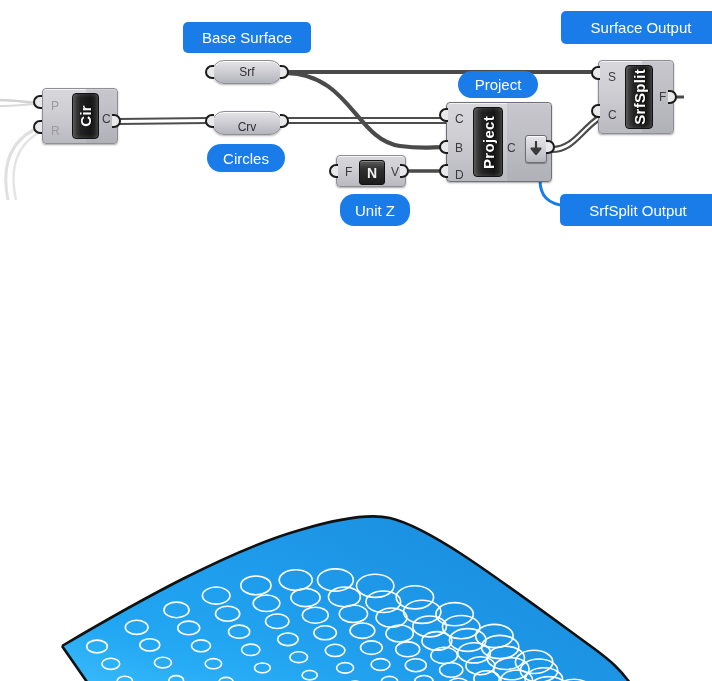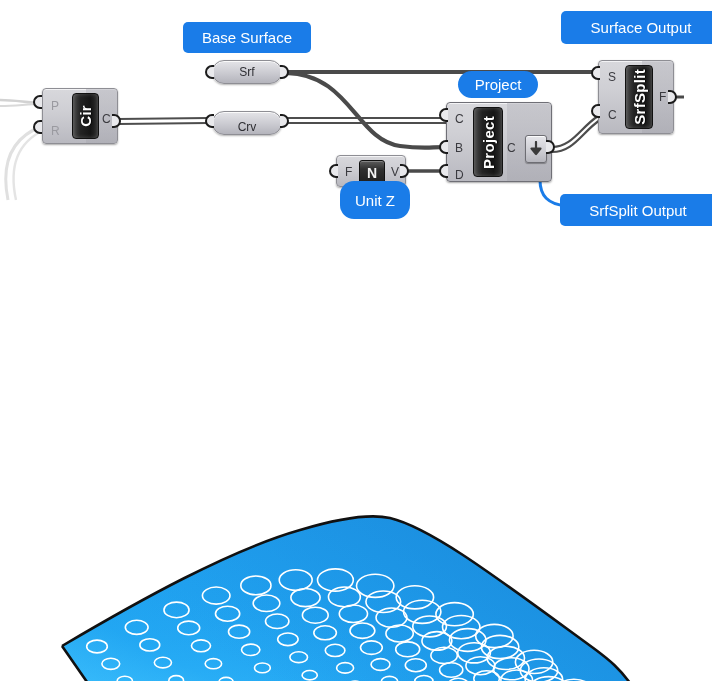--- a/index.html
+++ b/index.html
@@ -217,22 +217,25 @@
     </div>
 
     <div class="tag rect" style="left:561px;top:11px;width:160px;height:33px;background:#1a7ce8;">
       <span>Surface Output</span>
     </div>
 
     <div class="tag pill" style="left:458px;top:71px;width:80px;height:27px;background:#1a7ce8;">
       <span>Project</span>
     </div>
 
-
-    <div class="tag pill" style="left:340px;top:181px;width:70px;height:38px;background:#1a7ce8;">
+    <div class="tag pill" style="left:207px;top:144px;width:78px;height:28px;background:#1a7ce8;">
+      <span>Circles</span>
+    </div>
+
+    <div class="tag pill" style="left:340px;top:194px;width:70px;height:32px;background:#1a7ce8;">
       <span>Unit Z</span>
     </div>
 
     <div class="tag rect" style="left:560px;top:194px;width:156px;height:32px;background:#1a7ce8;">
       <span>SrfSplit Output</span>
     </div>
   </div>
 
   <div class="viz">
     <svg width="712" height="431" viewBox="0 0 712 431">

